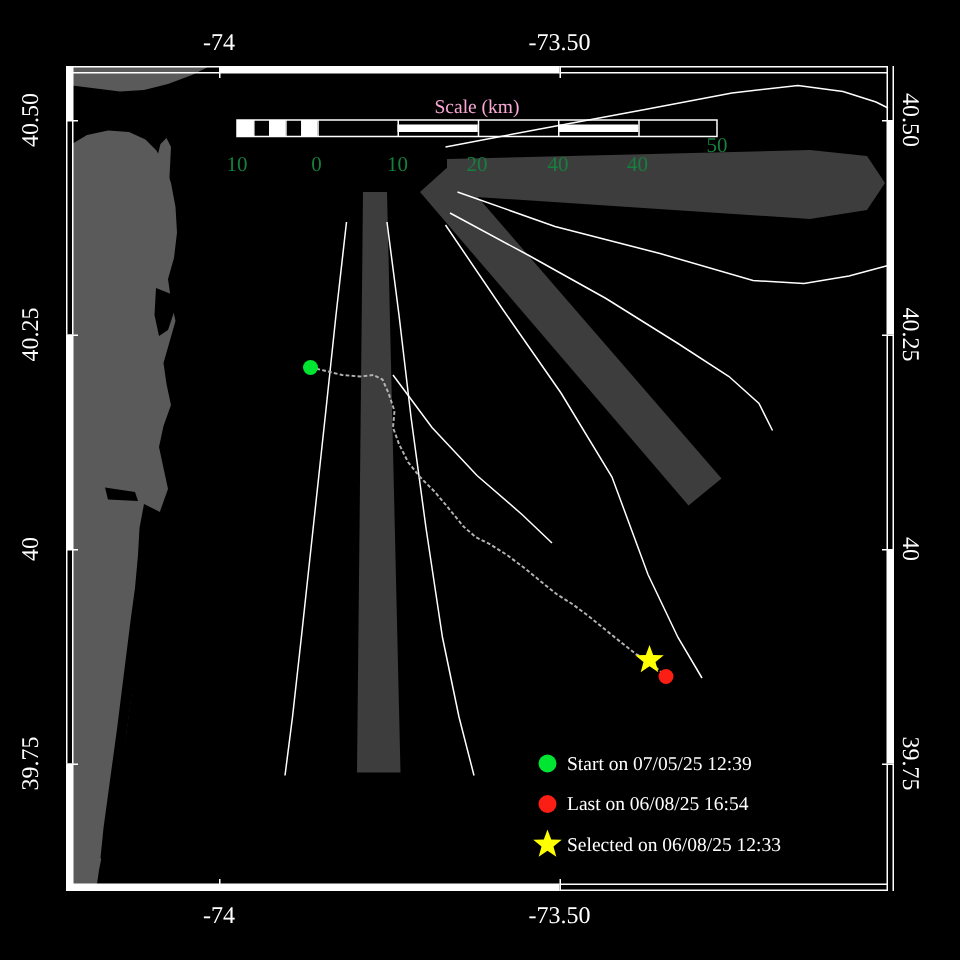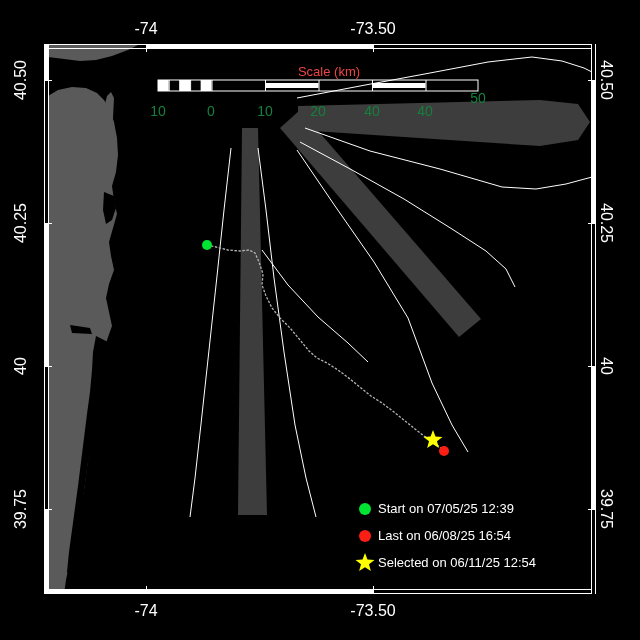--- a/index.html
+++ b/index.html
@@ -1,23 +1,23 @@
 <!DOCTYPE html>
 <html><head>
 <meta charset="utf-8">
 <style>
   html,body{margin:0;padding:0;background:#000;}
   #app{position:relative;width:640px;height:640px;background:#000;overflow:hidden;
-       font-family:Liberation Sans, sans-serif;}
+       font-family:Liberation Serif, serif;}
   #map-svg{position:absolute;left:0;top:0;}
   .axis-label{position:absolute;color:#fff;font-size:16px;white-space:nowrap;
               transform:translate(-50%,-50%);letter-spacing:0px;}
   .axis-label.rot-left{transform:translate(-50%,-50%) rotate(-90deg);}
   .axis-label.rot-right{transform:translate(-50%,-50%) rotate(90deg);}
-  .scale-title{position:absolute;color:#ef4444;font-size:13px;transform:translate(-50%,-50%);margin-left:11px;}
+  .scale-title{position:absolute;color:#f9a8d4;font-size:13px;transform:translate(-50%,-50%);}
   .scale-num{position:absolute;color:#15803d;font-size:14px;transform:translate(-50%,0);}
   #legend{position:absolute;left:352px;top:495px;}
   .legend-row{display:flex;align-items:center;height:27px;}
   .legend-marker{width:26px;height:22px;flex:0 0 26px;}
   .legend-text{color:#fff;font-size:13px;white-space:nowrap;}
 </style>
 </head>
 <body>
 
 <div id="app">
@@ -127,16 +127,16 @@
       <div class="legend-row">
         <svg width="26" height="22" class="legend-marker">
           <circle cx="13" cy="11" r="6" fill="#fa1e14"></circle>
         </svg>
         <span class="legend-text">Last on 06/08/25 16:54</span>
       </div>
       <div class="legend-row">
         <svg width="26" height="22" class="legend-marker">
           <polygon points="13,1 15.468698059628387,7.60212862362522 22.510565162951536,7.9098300562505255 16.994437368439645,12.29787137637478 18.877852522924734,19.090169943749473 13,15.2 7.12214747707527,19.090169943749473 9.005562631560355,12.29787137637478 3.4894348370484636,7.909830056250527 10.531301940371613,7.602128623625221" fill="#ffff00"></polygon>
         </svg>
-        <span class="legend-text">Selected on 06/11/25 12:54</span>
+        <span class="legend-text">Selected on 06/08/25 12:33</span>
       </div>
     </div>
 </div>
 
 </body></html>

